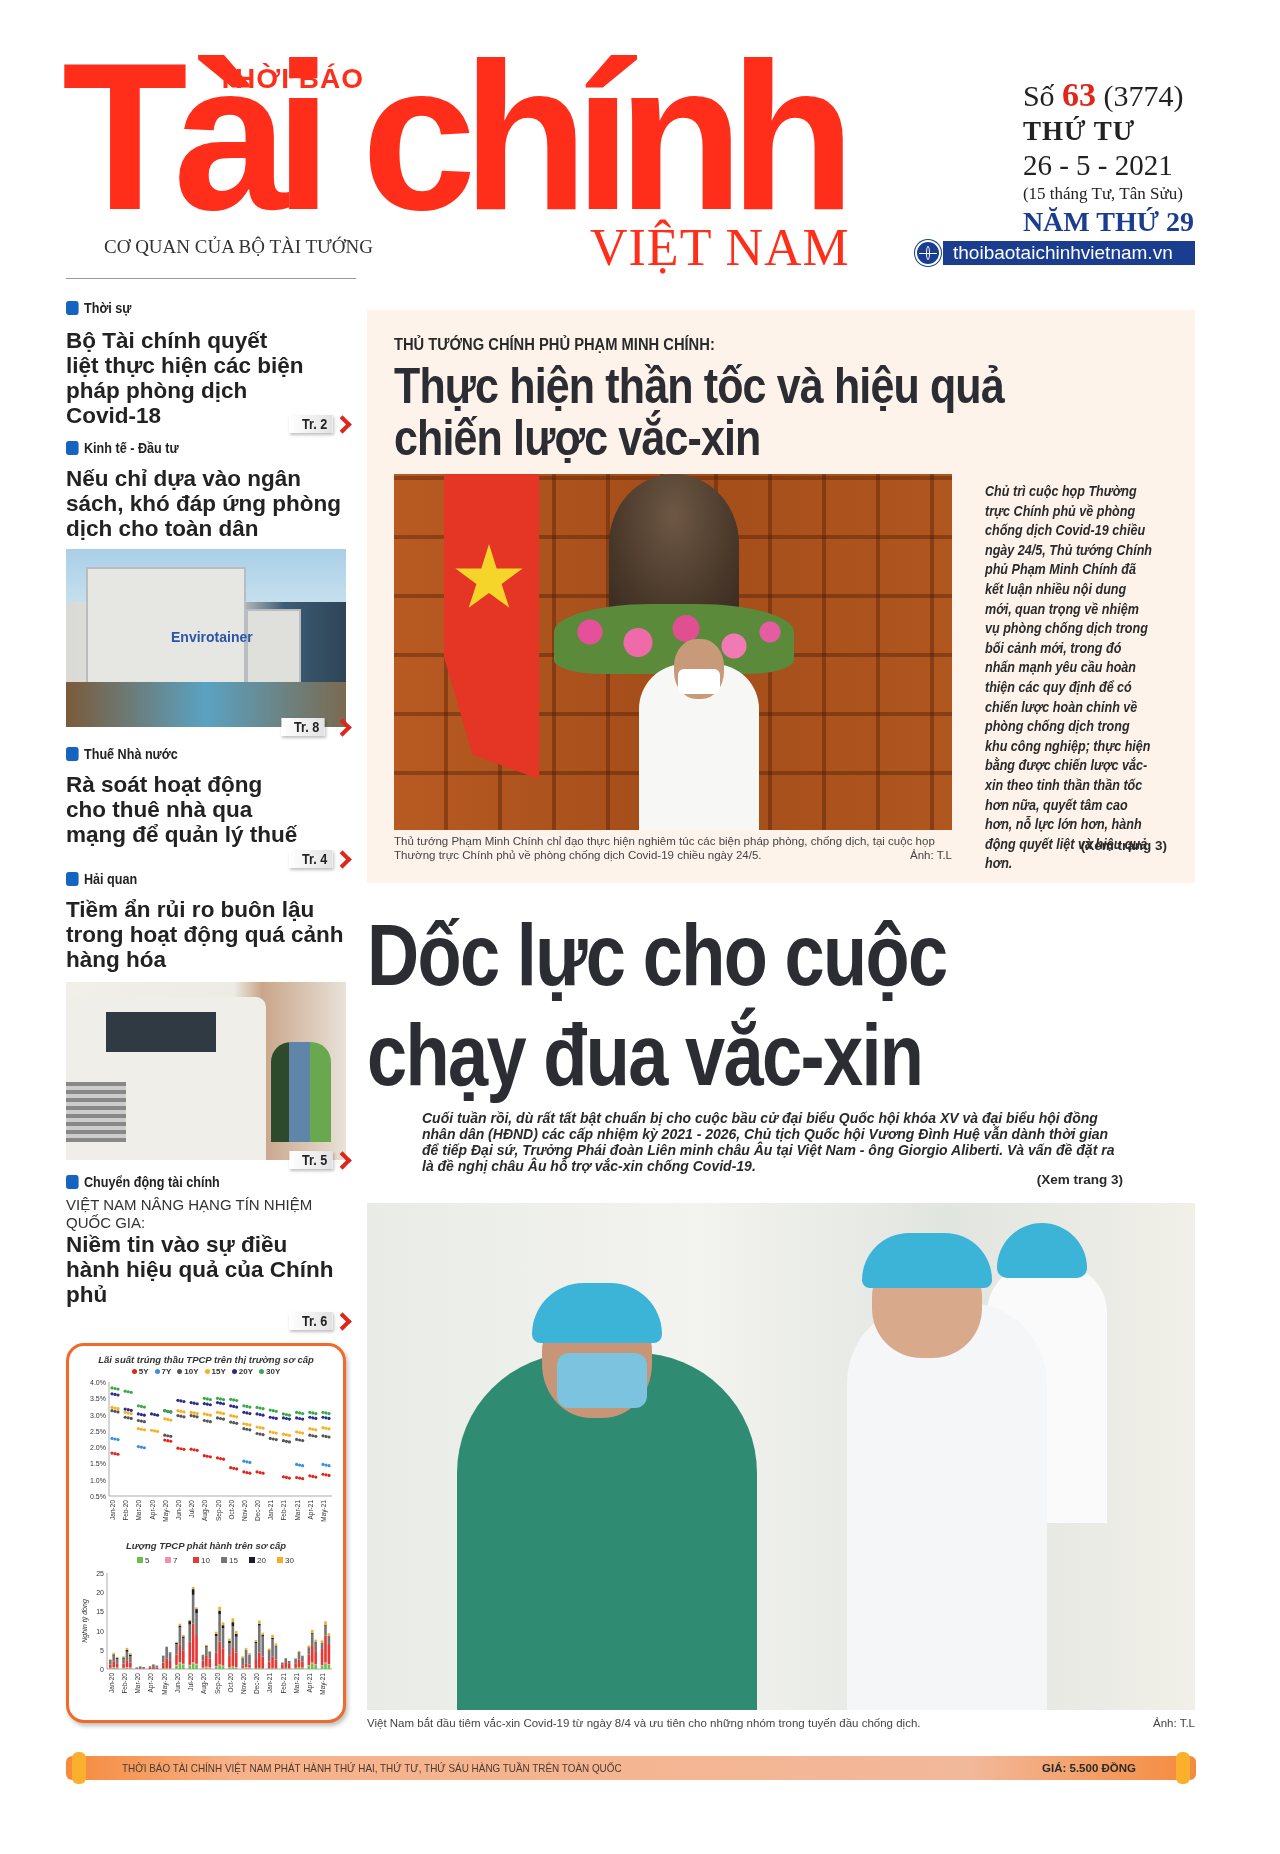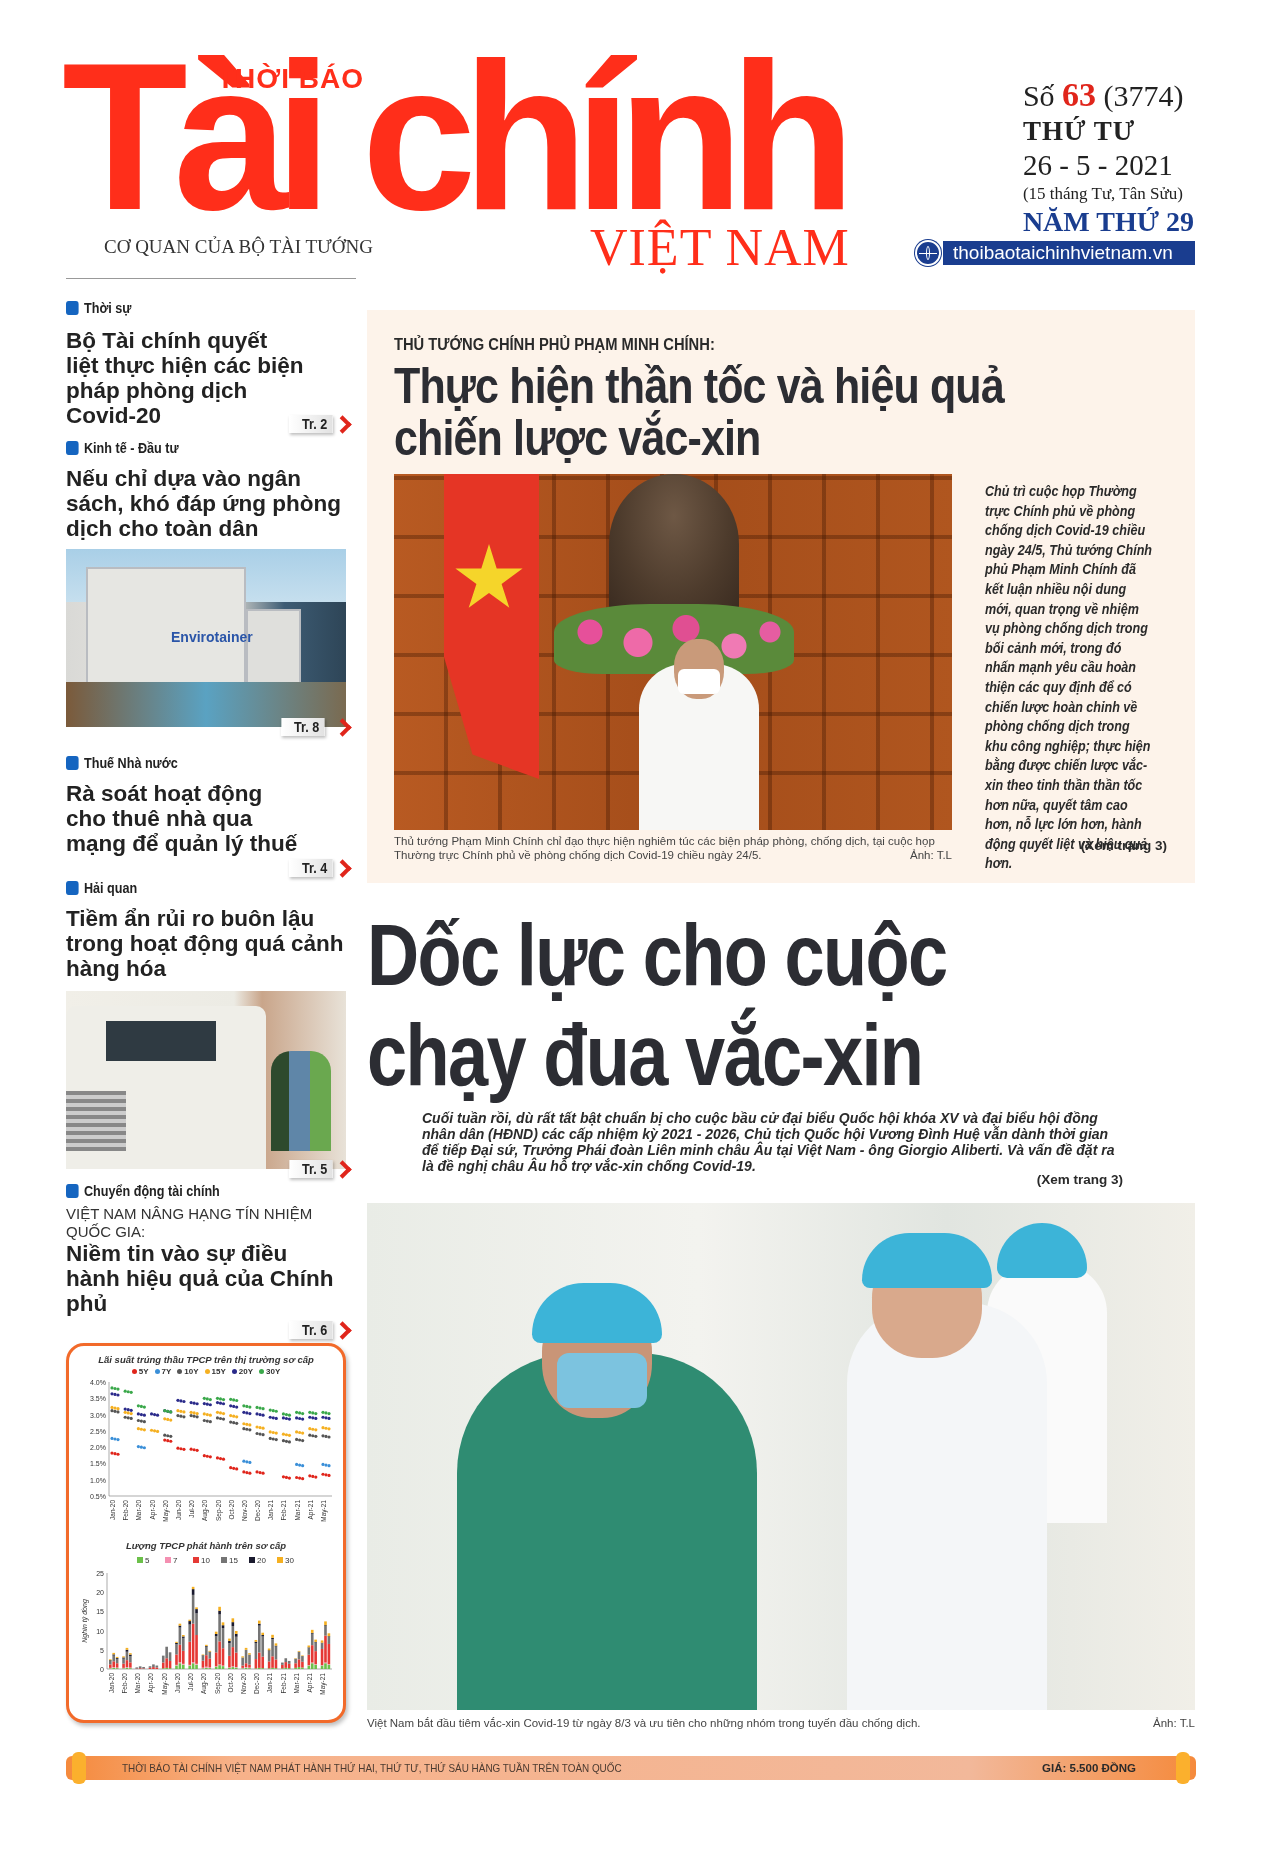--- a/index.html
+++ b/index.html
@@ -132,21 +132,21 @@
   </div>
 </header>
 
 <aside class="left">
 
   <article>
     <div class="cat">
         <span class="sq"></span>
         <span>Thời sự</span>
       </div>
-    <div class="headline" style="margin-top:12px; width:240px;">Bộ Tài chính quyết liệt thực hiện các biện pháp phòng dịch Covid-20</div>
+    <div class="headline" style="margin-top:12px; width:240px;">Bộ Tài chính quyết liệt thực hiện các biện pháp phòng dịch Covid-18</div>
     <div class="page-tag" style="margin-top:-14px;">
         <span class="pill">Tr. 2</span>
         <span class="arrow"></span>
       </div>
   </article>
 
   <article style="margin-top:6px;">
     <div class="cat">
         <span class="sq"></span>
         <span>Kinh tế - Đầu tư</span>
@@ -157,21 +157,21 @@
       <div class="box2"></div>
       <div class="pallet"></div>
       <div class="brand">Envirotainer</div>
     </div>
     <div class="page-tag" style="margin-top:-10px; position:relative;gap:8px;">
         <span class="pill">Tr. 8</span>
         <span class="arrow"></span>
       </div>
   </article>
 
-  <article style="margin-top:18px;">
+  <article style="margin-top:9px;">
     <div class="cat">
         <span class="sq"></span>
         <span>Thuế Nhà nước</span>
       </div>
     <div class="headline" style="margin-top:10px; width:235px;">Rà soát hoạt động cho thuê nhà qua mạng để quản lý thuế</div>
     <div class="page-tag" style="margin-top:2px;">
         <span class="pill">Tr. 4</span>
         <span class="arrow"></span>
       </div>
   </article>
@@ -821,20 +821,20 @@
   <div class="d-head"></div>
   <div class="d-cap"></div>
   <div class="d-mask"></div>
   <div class="nurse2"></div>
   <div class="n2-cap"></div>
   <div class="nurse"></div>
   <div class="n-head"></div>
   <div class="n-cap"></div>
 </div>
 <div class="main-caption">
-  <span>Việt Nam bắt đầu tiêm vắc-xin Covid-19 từ ngày 8/3 và ưu tiên cho những nhóm trong tuyến đầu chống dịch.</span>
+  <span>Việt Nam bắt đầu tiêm vắc-xin Covid-19 từ ngày 8/4 và ưu tiên cho những nhóm trong tuyến đầu chống dịch.</span>
   <span class="credit">Ảnh: T.L</span>
 </div>
 
 <footer class="footer">
   <span class="note">THỜI BÁO TÀI CHÍNH VIỆT NAM PHÁT HÀNH THỨ HAI, THỨ TƯ, THỨ SÁU HÀNG TUẦN TRÊN TOÀN QUỐC</span>
   <span class="price">GIÁ: 5.500 ĐỒNG</span>
 </footer>
 
 </body></html>

